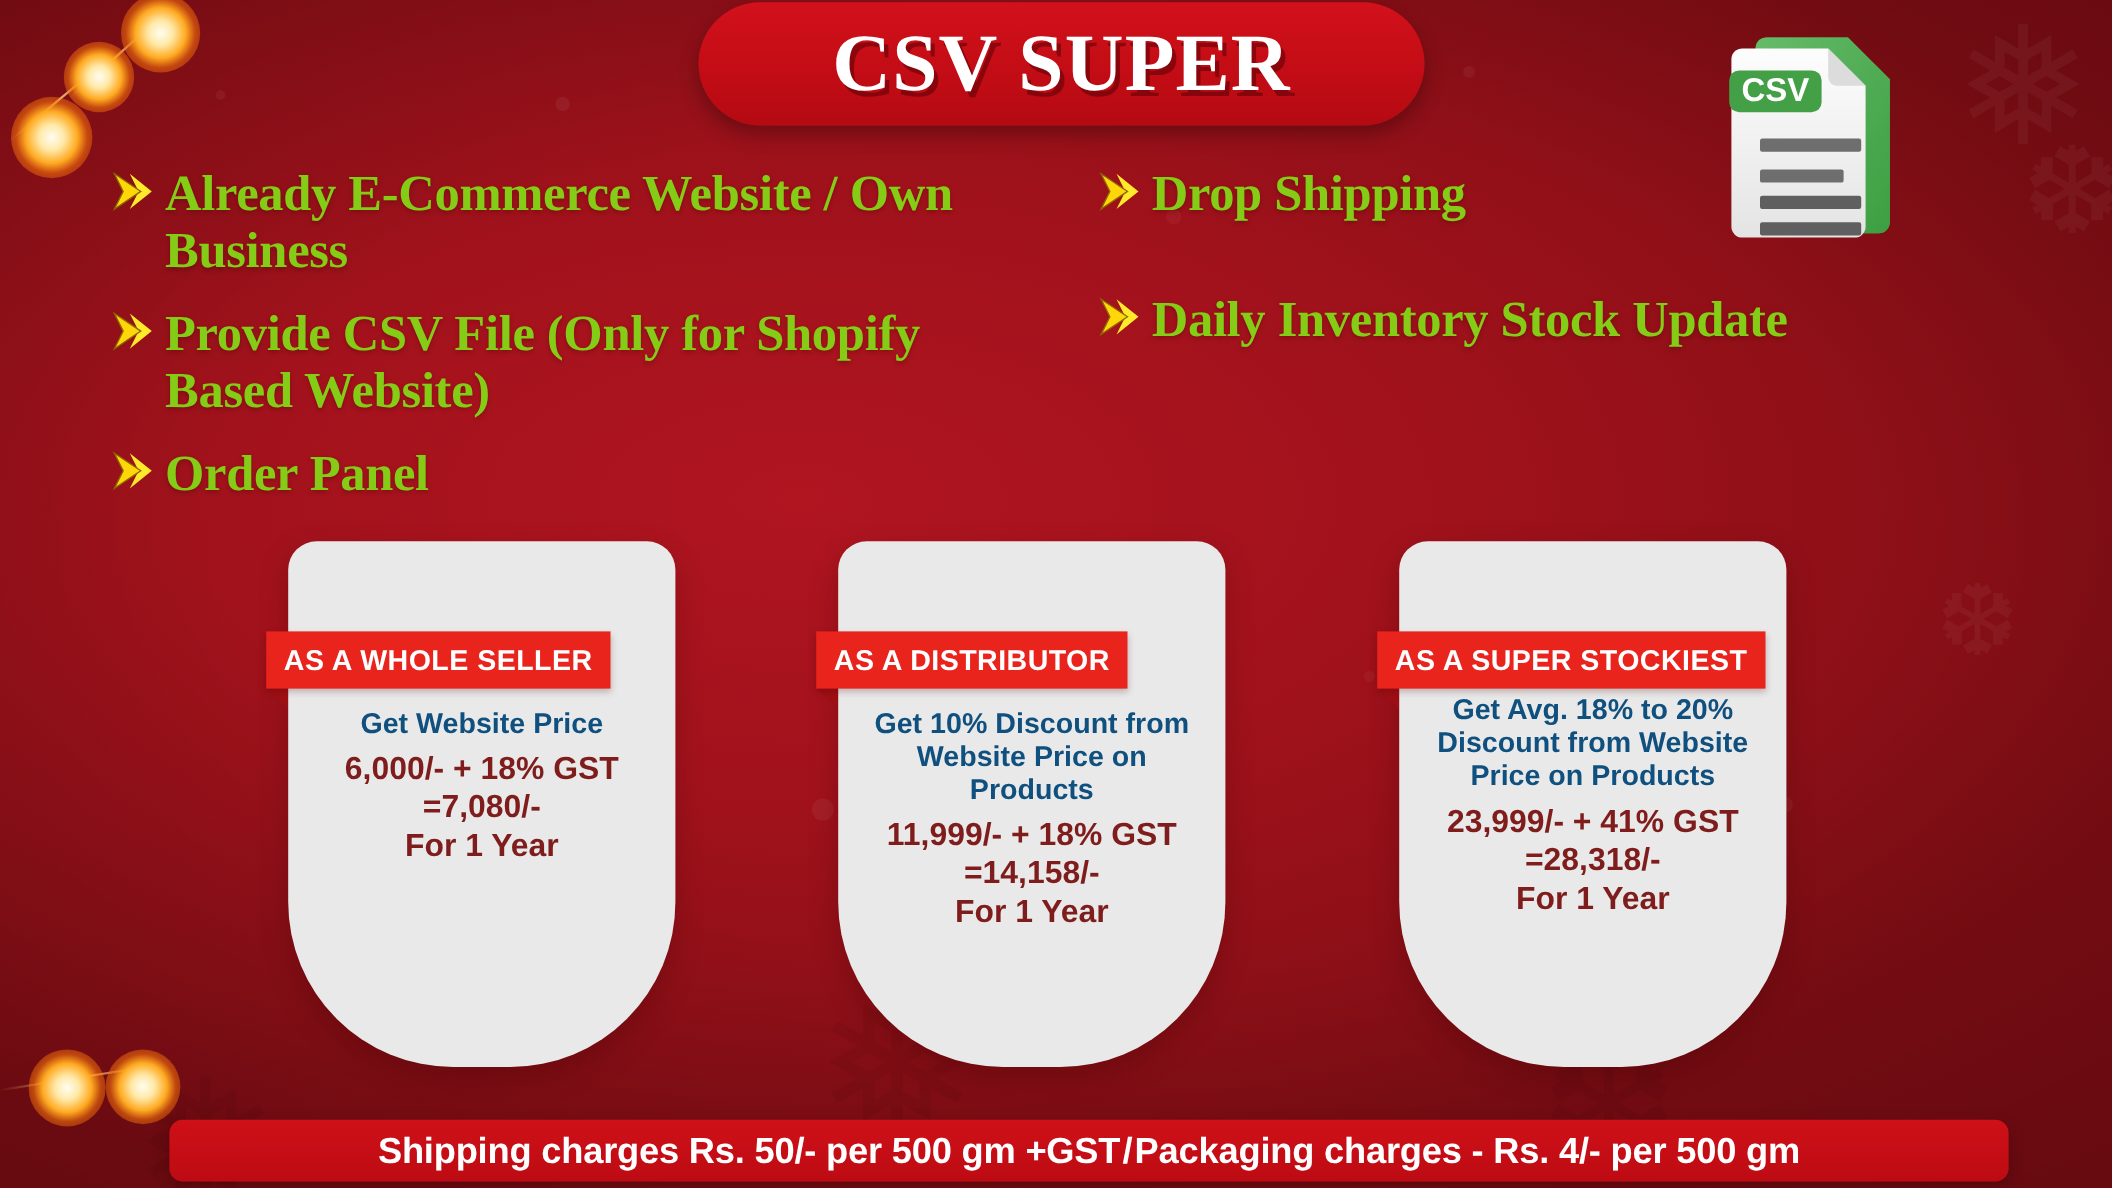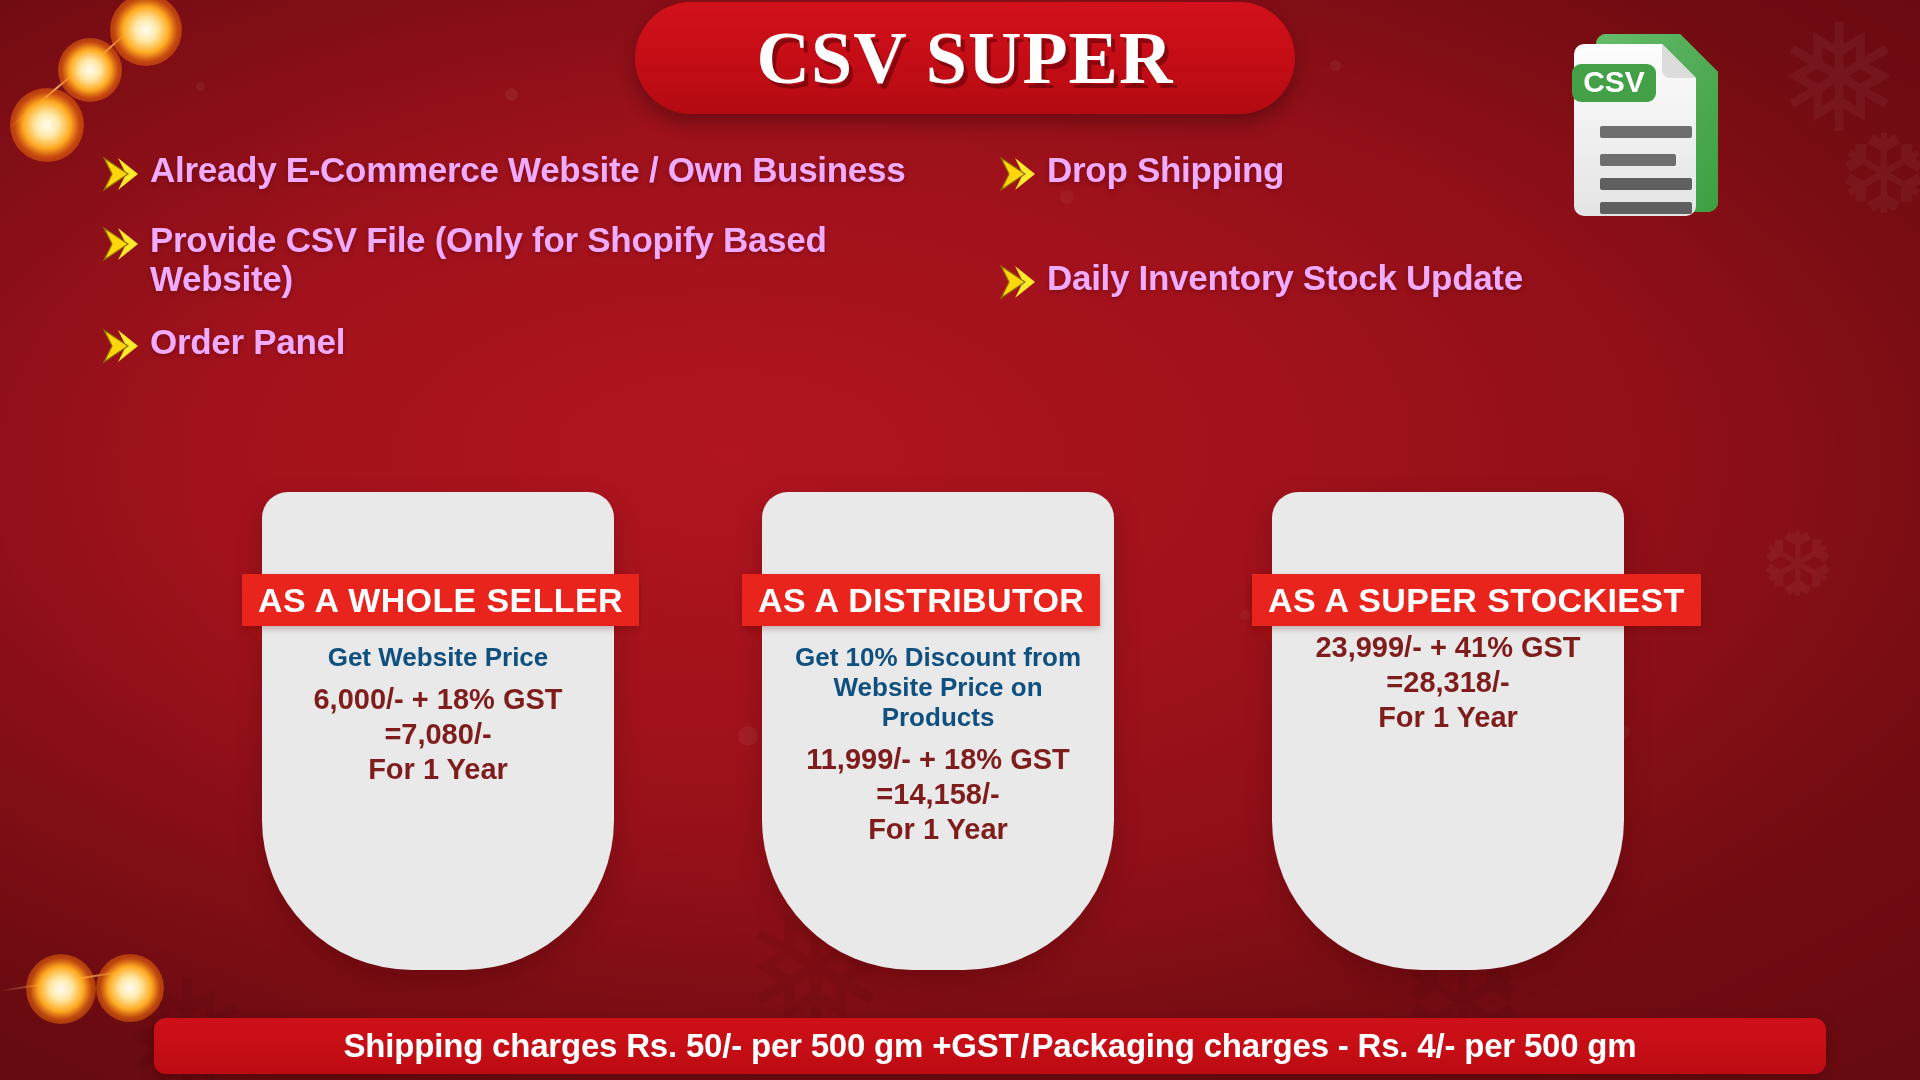--- a/index.html
+++ b/index.html
@@ -72,26 +72,27 @@
   .feat {
     display:flex; align-items:flex-start;
     margin-bottom:24px;
   }
   .chev {
     flex:0 0 auto;
     width:44px; height:44px;
     margin-top:2px; margin-right:8px;
   }
   .feat-text {
-    color:#f0abfc;
-    font-size:35px;
+    color:#84cc16;
+    font-size:46px;
     font-weight:bold;
     line-height:1.12;
     letter-spacing:-0.3px;
     text-shadow:0 2px 4px rgba(70,0,5,0.35);
+    font-family:Liberation Serif, serif;
   }
   .feat-col.right .feat { margin-bottom:62px; }
 
   
   .csv-icon { position:absolute; left:1570px; top:18px; width:172px; height:208px; }
 
   
   .cards { position:absolute; left:0; top:492px; width:1920px; height:480px; }
   .card {
     position:absolute;
@@ -112,21 +113,21 @@
     width:auto;
     height:52px;
     background:#e9241d;
     display:flex; align-items:center; justify-content:center;
     padding:0 16px;
     white-space:nowrap;
     box-shadow:0 3px 6px rgba(70,0,5,0.25);
   }
   .ribbon span {
     color:#ffffff;
-    font-size:34px;
+    font-size:26px;
     font-weight:bold;
     letter-spacing:0.4px;
   }
   .ribbon-fold {
     position:absolute;
     left:-20px; top:134px;
     width:20px; height:18px;
     background:#9e0f14;
     clip-path:polygon(0 0, 100% 0, 100% 100%);
   }
@@ -334,20 +335,21 @@
       <div class="card-price">For 1 Year</div>
     </div>
   </div>
 
   <div class="card c3">
     <div class="ribbon-fold"></div>
     <div class="ribbon">
       <span>AS A SUPER STOCKIEST</span>
     </div>
     <div class="card-body" style="top:138px;">
+      <div class="card-head">Get Avg. 18% to 20% Discount from Website Price on Products</div>
       <div class="card-price">23,999/- + 41% GST</div>
       <div class="card-price">=28,318/-</div>
       <div class="card-price">For 1 Year</div>
     </div>
   </div>
 
 </div>
 
 <div class="banner">
   <span class="banner-text">Shipping charges Rs. 50/- per 500 gm +GST</span>

